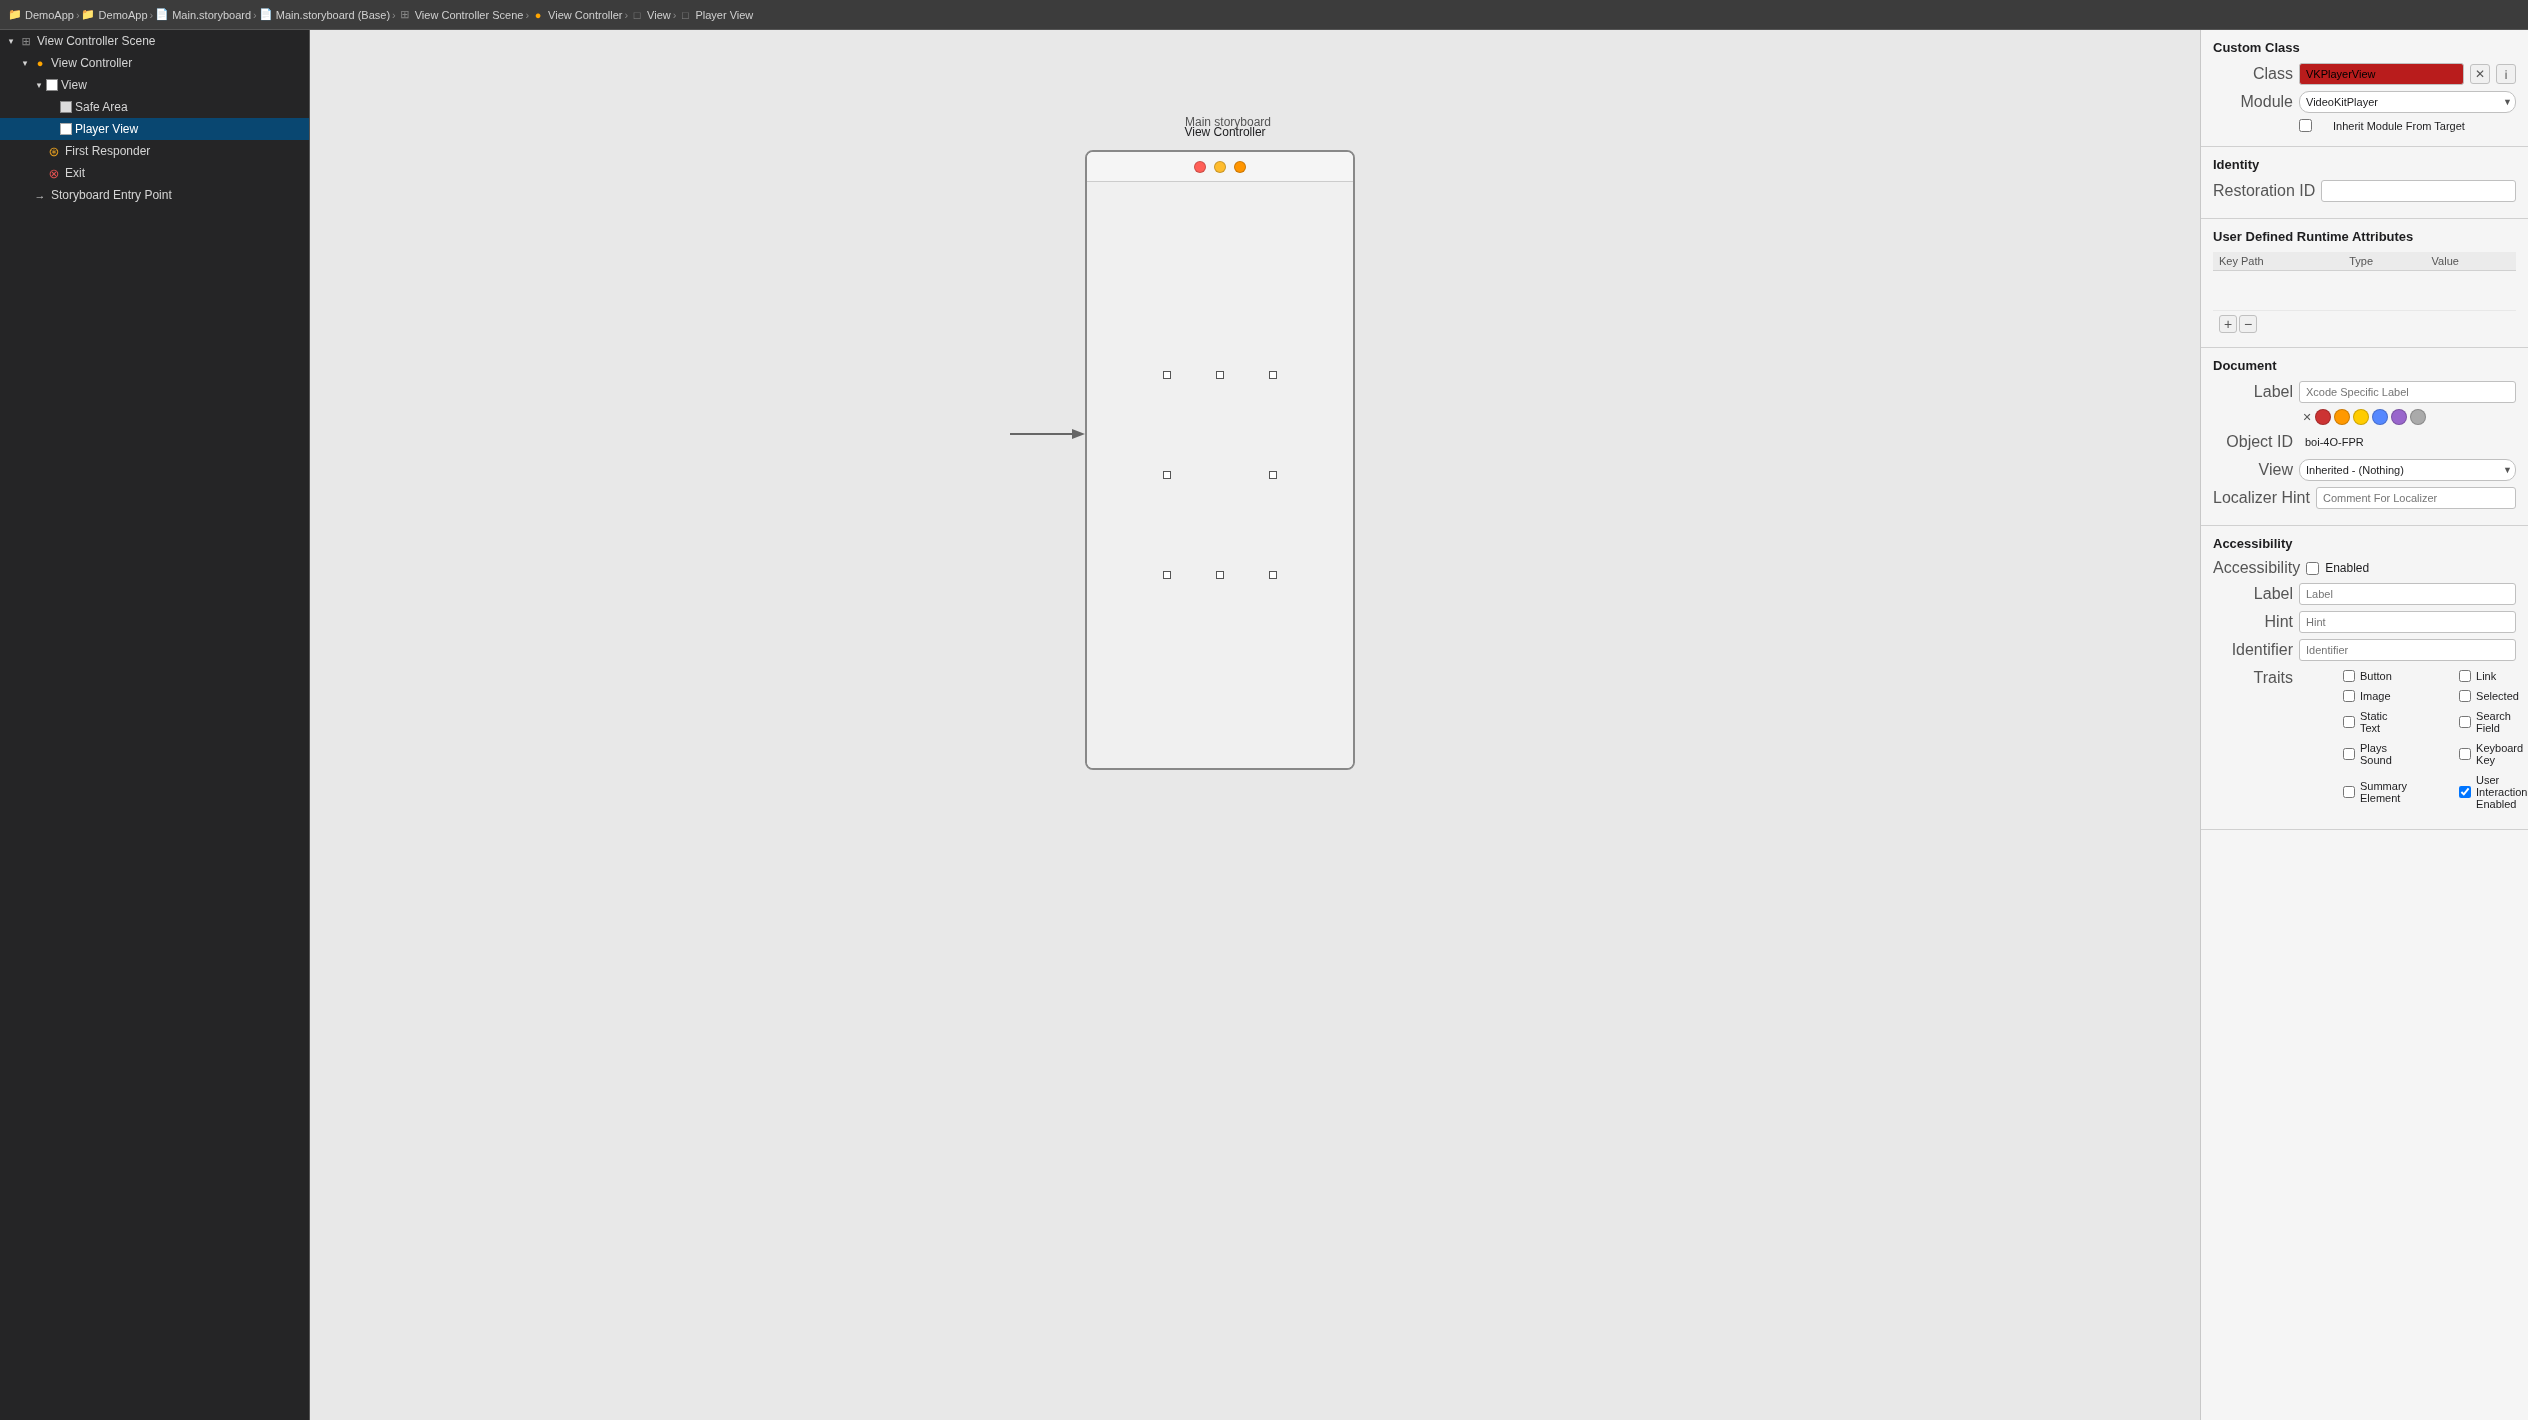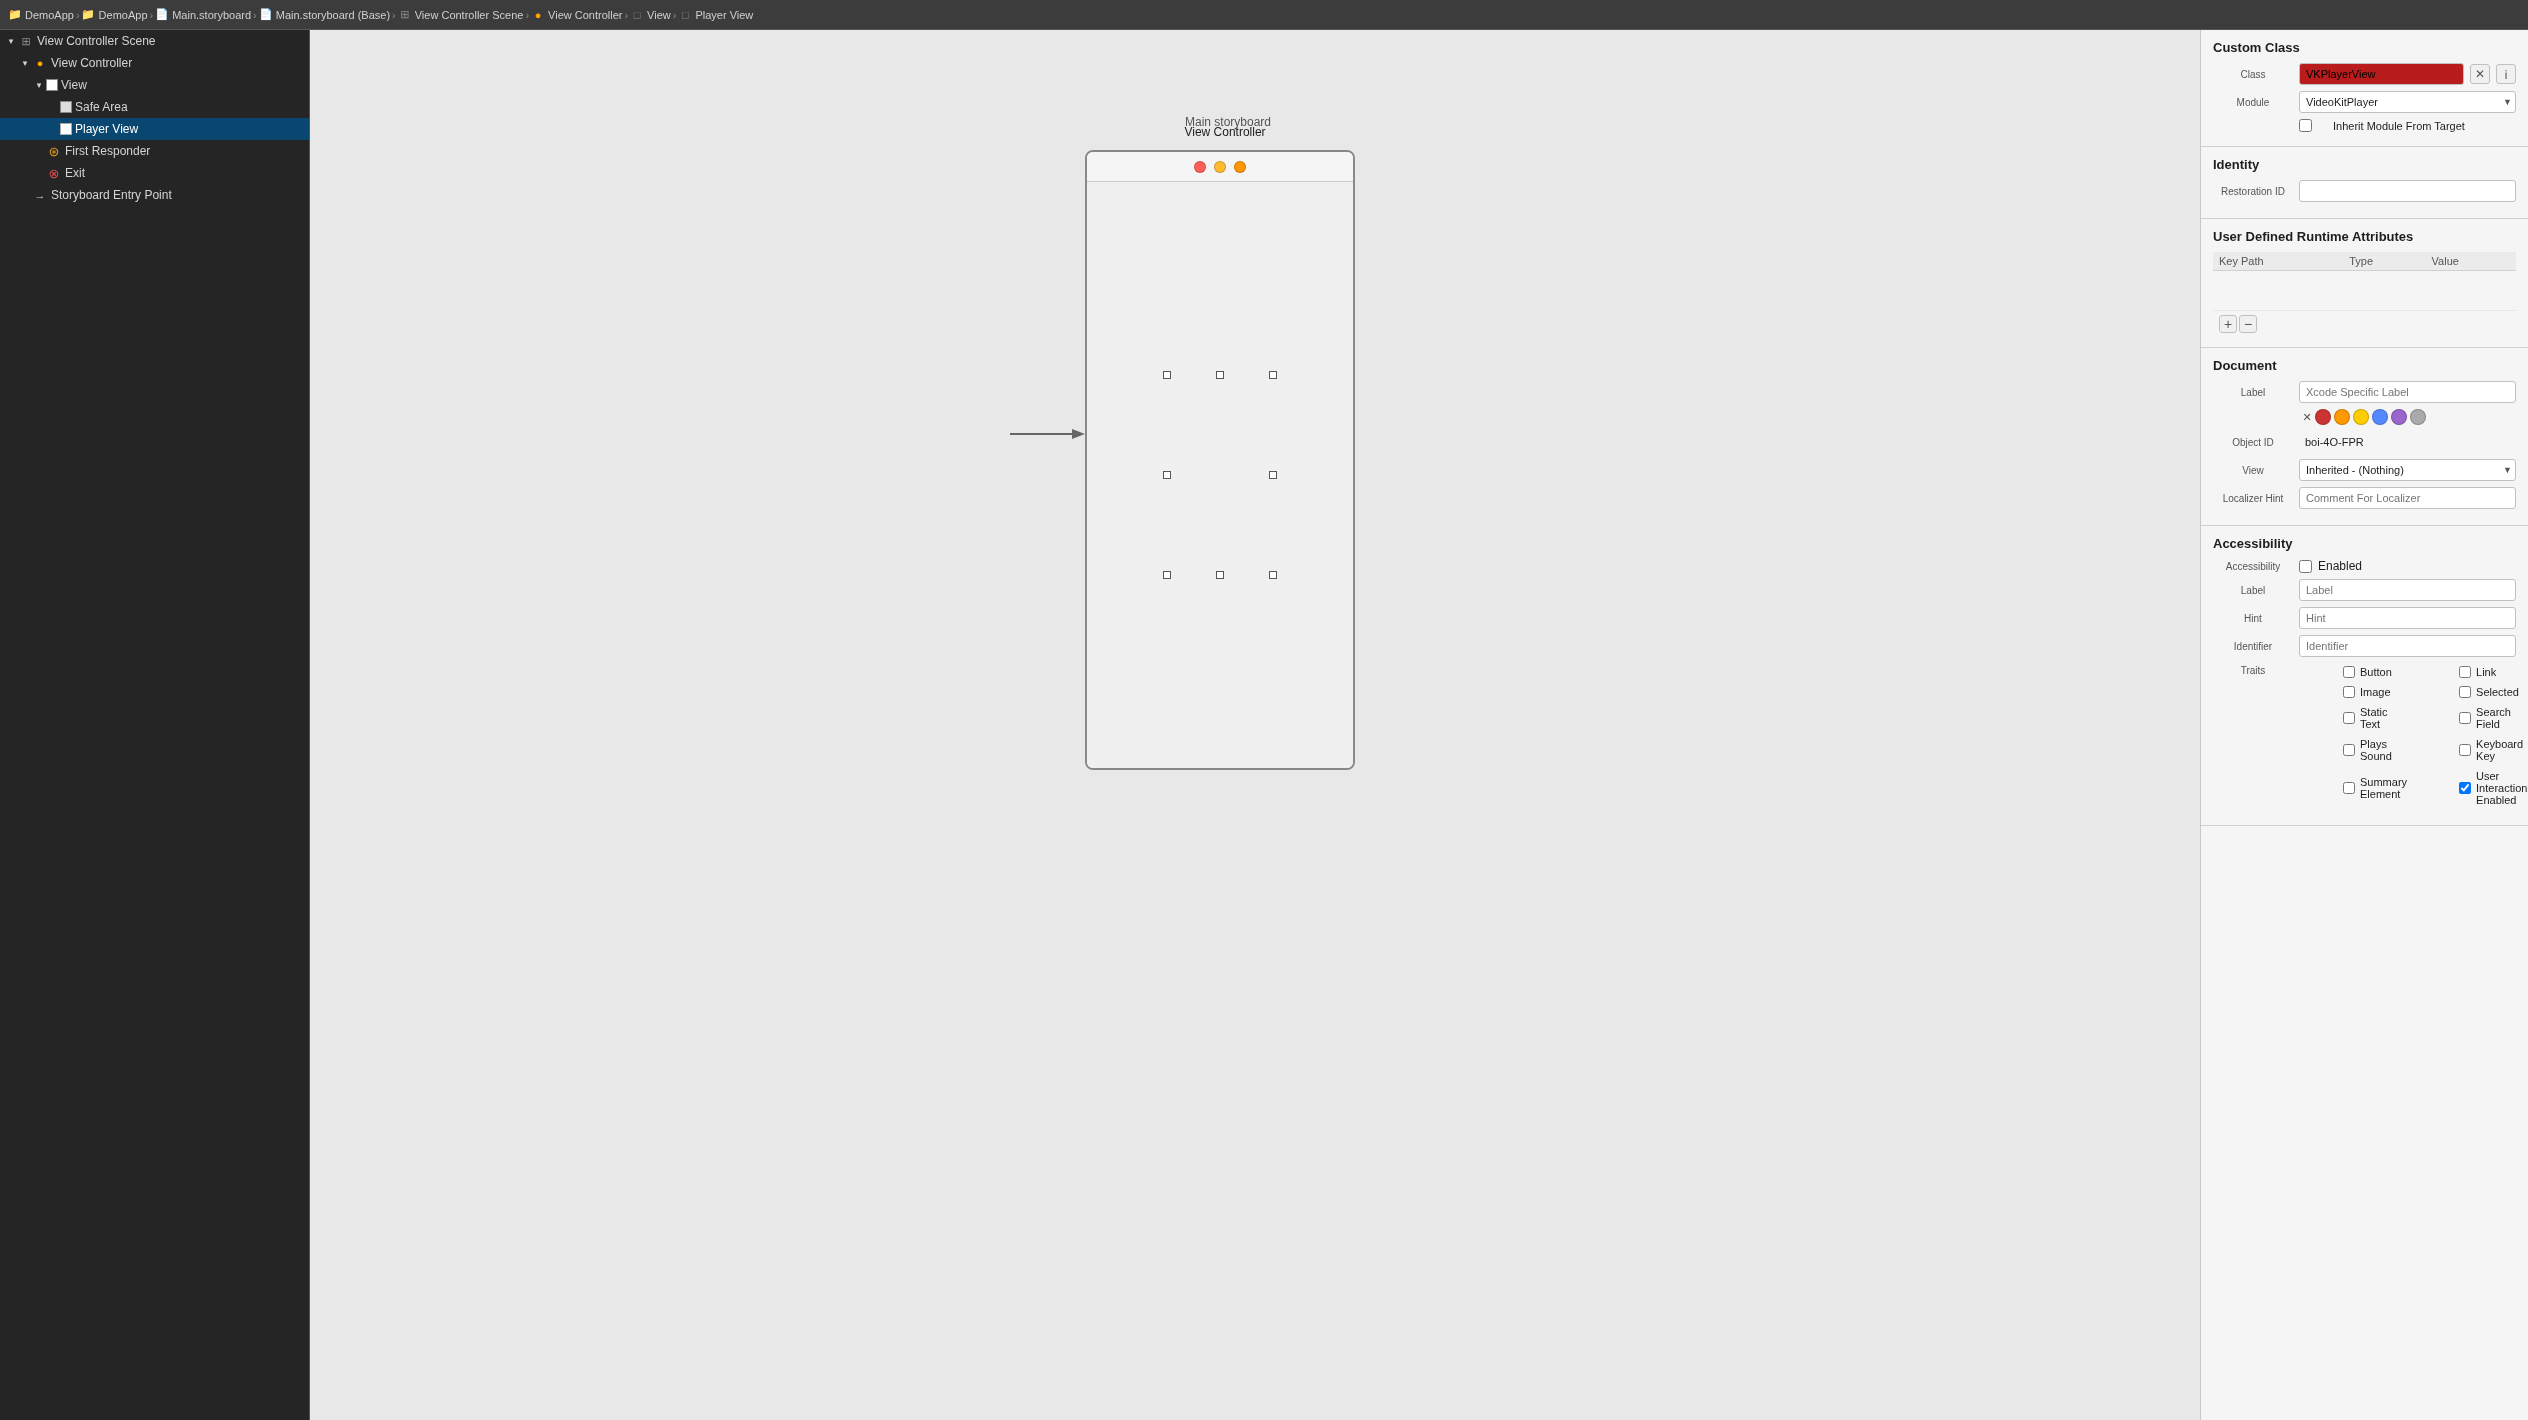--- a/index.html
+++ b/index.html
@@ -201,23 +201,23 @@
     }
 
     .field-row {
       display: flex;
       align-items: center;
       margin-bottom: 6px;
       gap: 6px;
     }
 
     .field-label {
-      font-size: 10px;
+      font-size: 16px;
       color: #555;
-      text-align: center;
+      text-align: right;
       min-width: 80px;
       flex-shrink: 0;
     }
 
     .field-input {
       flex: 1;
       height: 22px;
       border: 1px solid #c0c0c0;
       border-radius: 3px;
       padding: 0 6px;
@@ -233,21 +233,21 @@
     .select-wrapper {
       flex: 1;
       position: relative;
       display: flex;
       align-items: center;
     }
     .select-wrapper select {
       width: 100%;
       height: 22px;
       border: 1px solid #c0c0c0;
-      border-radius: 3px;
+      border-radius: 10px;
       padding: 0 20px 0 6px;
       font-size: 11px;
       background: white;
       color: #1d1d1f;
       appearance: none;
       cursor: pointer;
     }
     .select-arrow {
       position: absolute;
       right: 4px;

